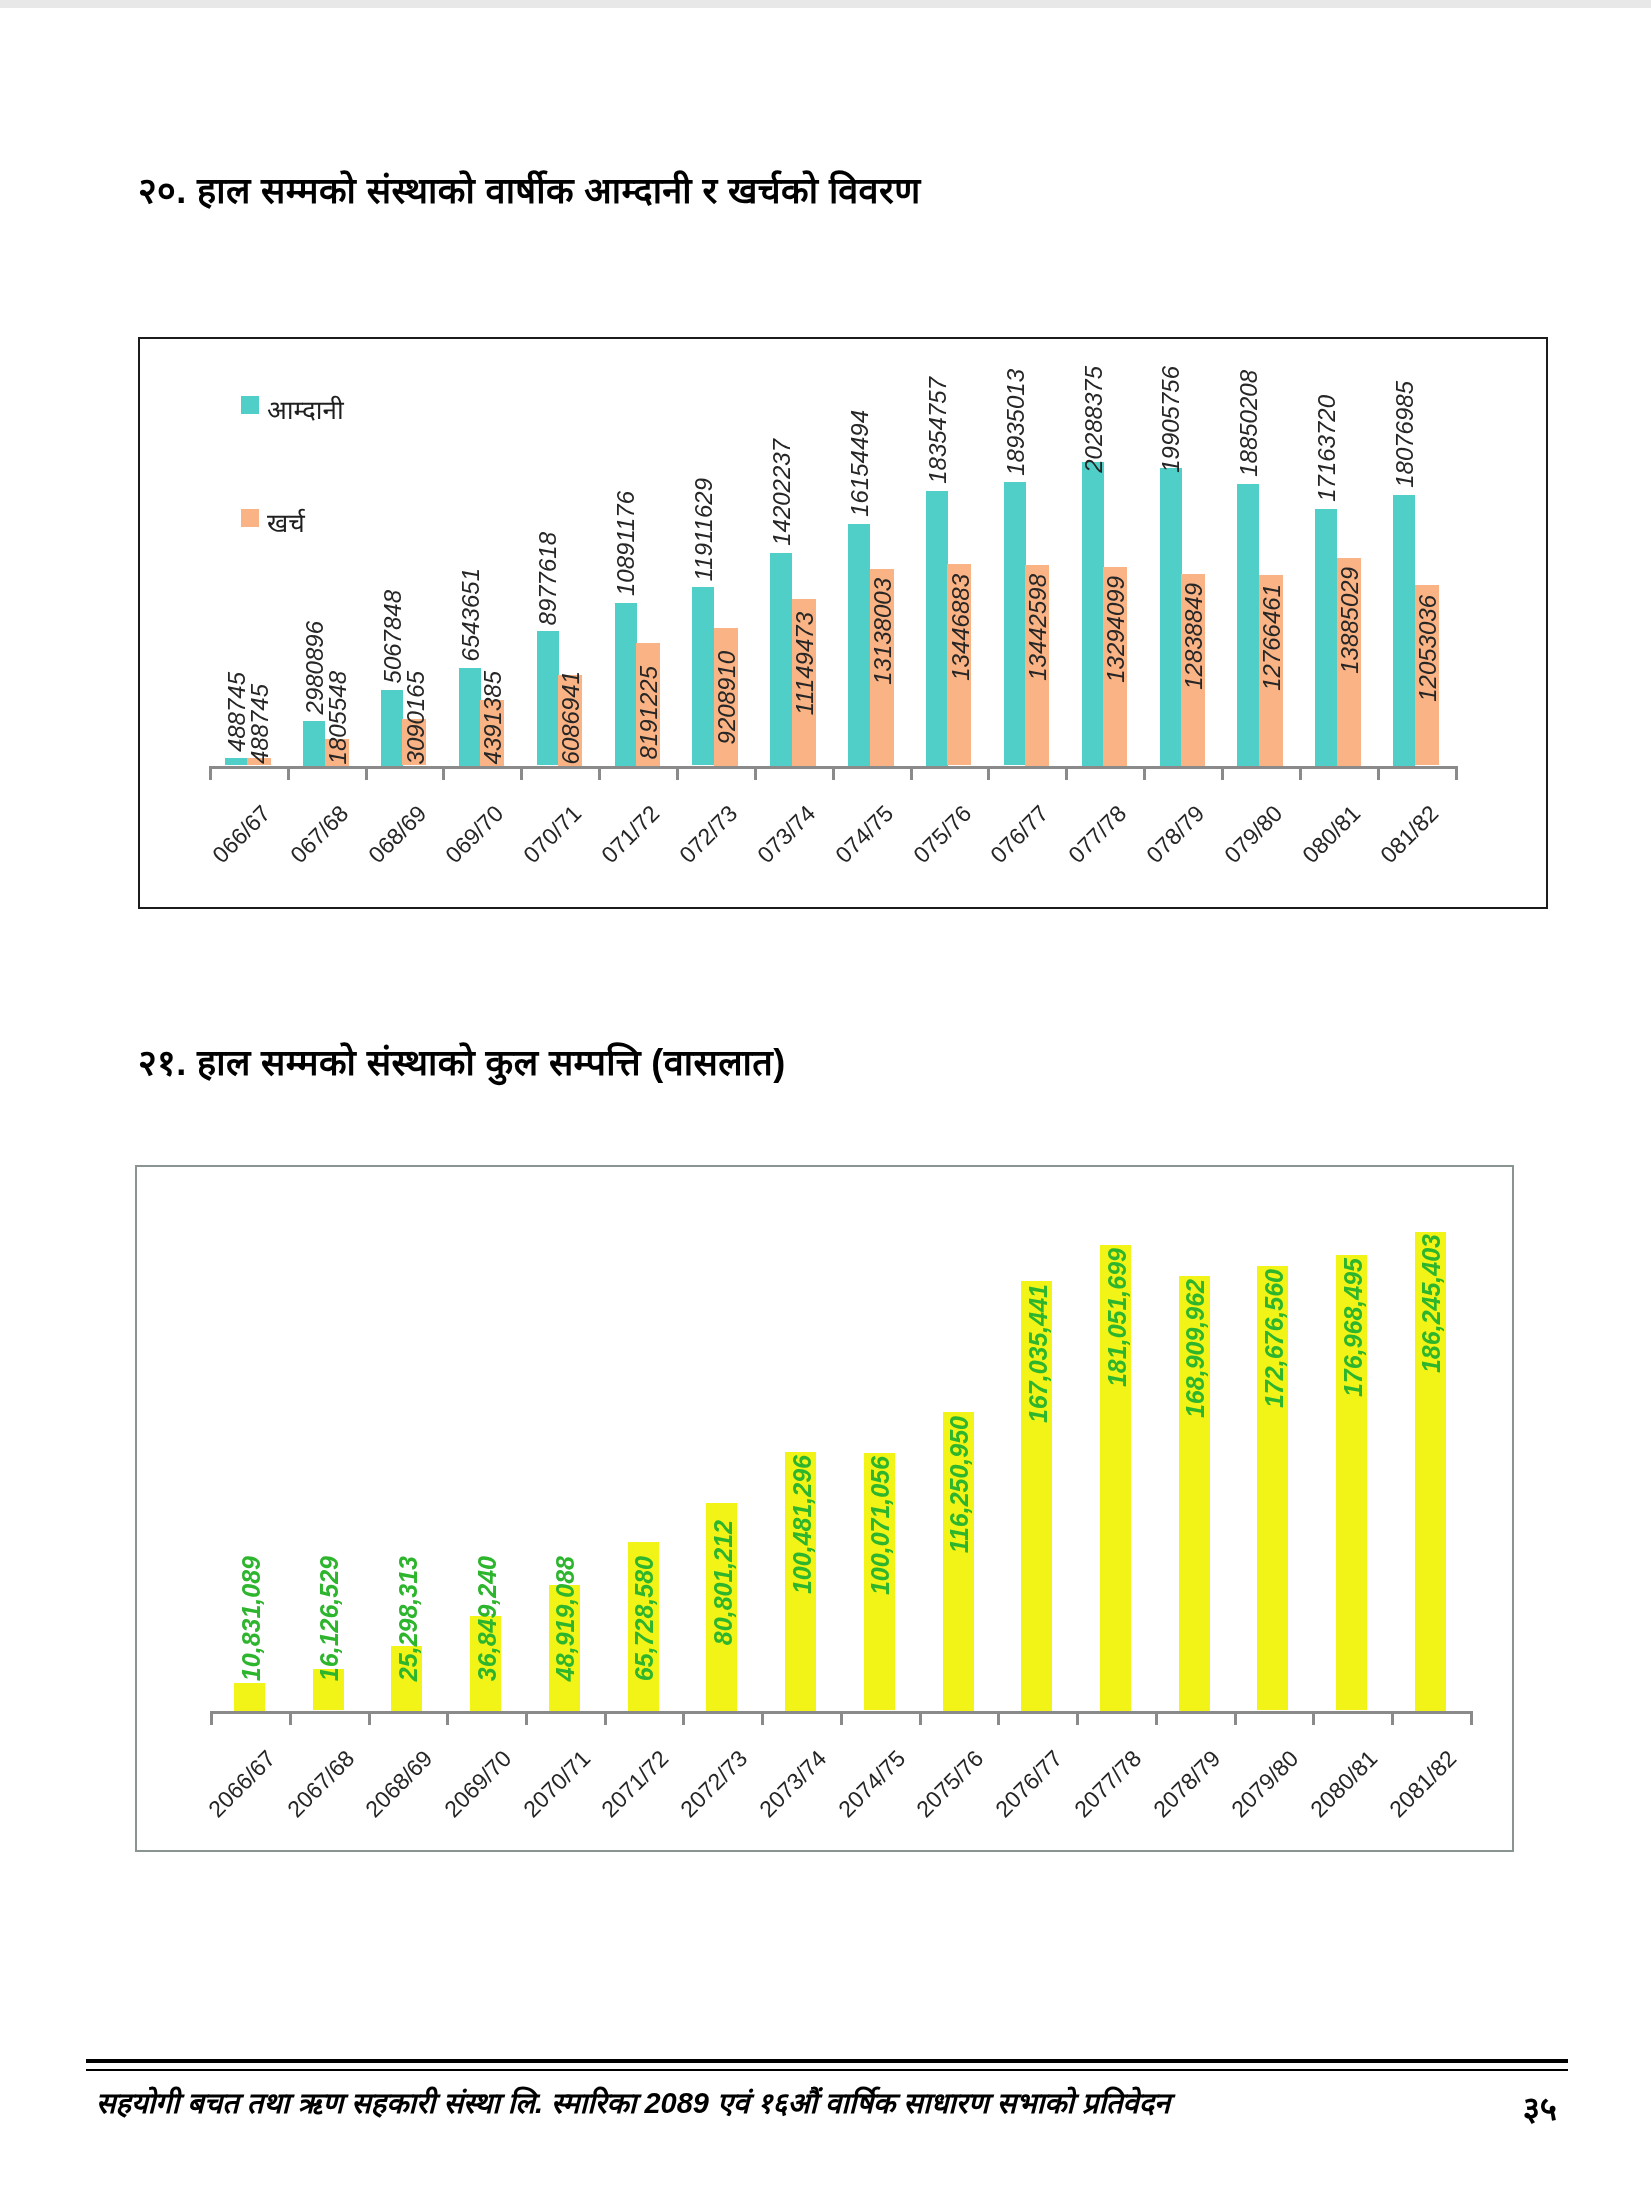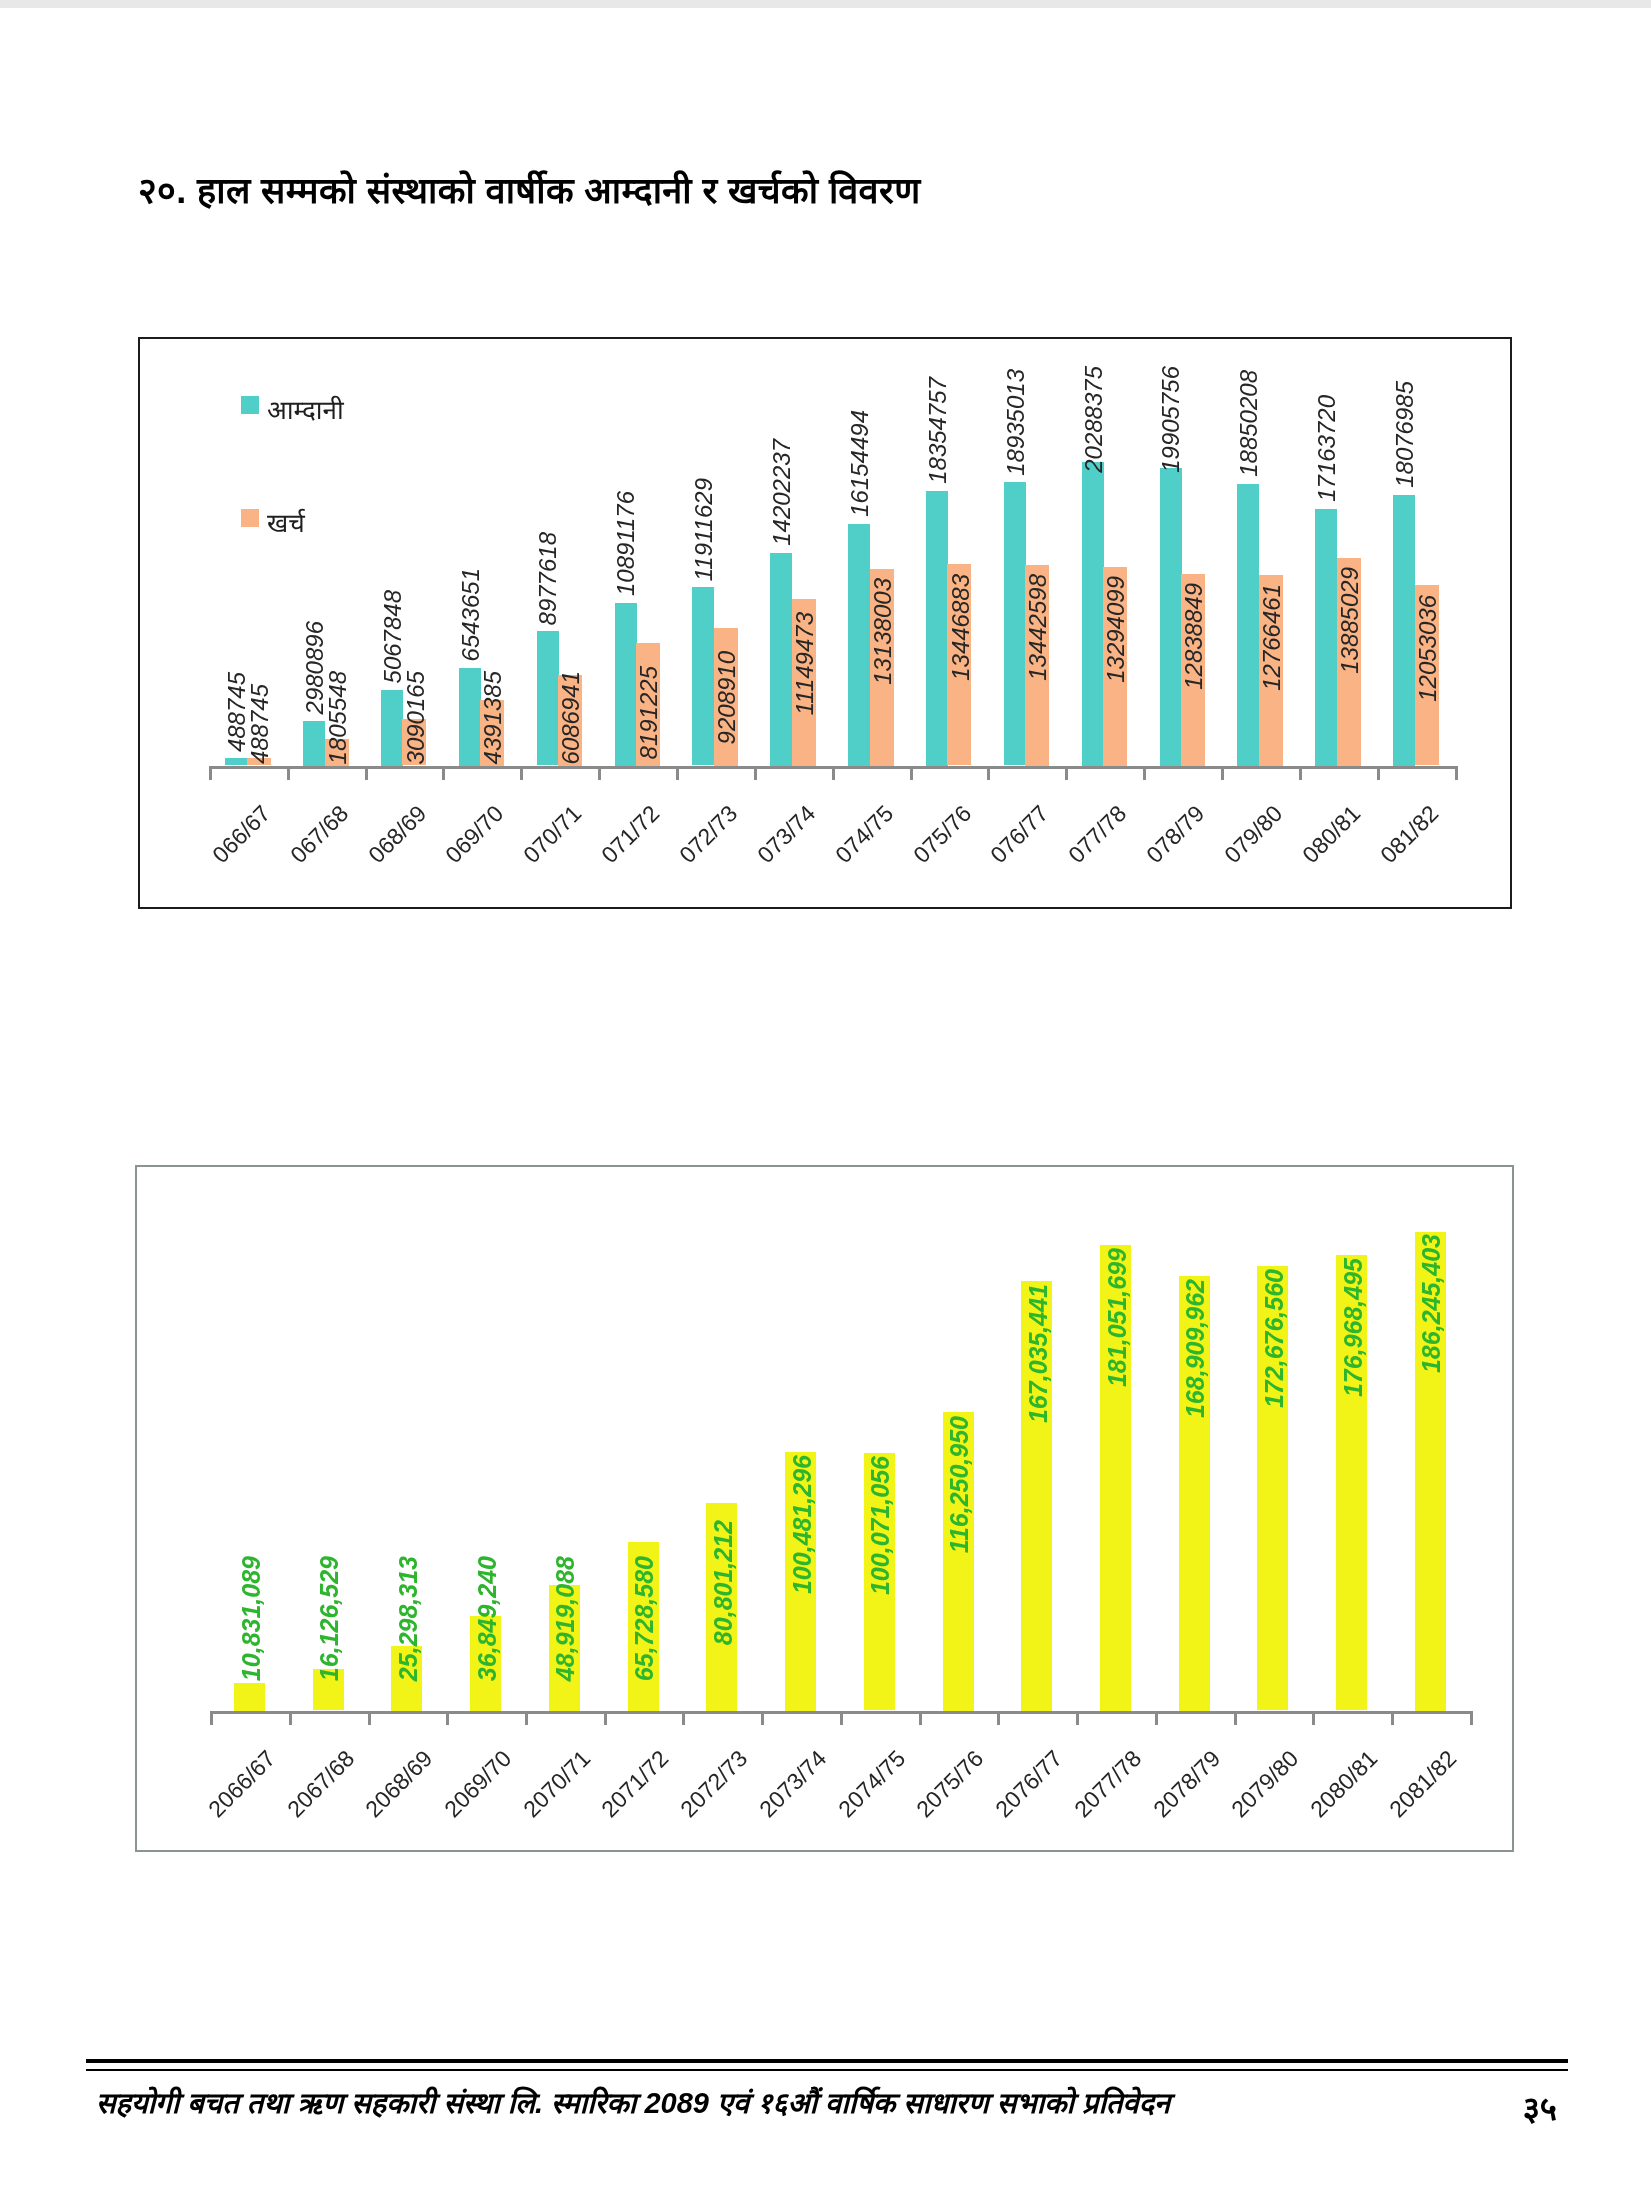--- a/index.html
+++ b/index.html
@@ -9,21 +9,21 @@
     margin:8px auto;overflow:hidden;
   }
   .sec-title{
     position:absolute;left:138px;width:1377px;
     font-size:36px;font-weight:bold;color:#000;letter-spacing:0.4px;
   }
   #title1{top:157px;}
   #title2{top:1029px;}
 
   .chartbox{position:absolute;background:#fff;}
-  #chart1{left:138px;top:329px;width:1370px;height:568px;border:2.6px solid #1c1c1c;}
+  #chart1{left:138px;top:329px;width:1370px;height:568px;border:2.6px solid #1c1c1c;padding-left:36px;}
   #chart2{left:135px;top:1157px;width:1375px;height:683px;border:2.6px solid #8a9492;}
 
   .axis-line{position:absolute;height:2.6px;background:#8a8a8a;}
   .axis-tick{position:absolute;width:2.6px;background:#8a8a8a;}
 
   .bar{position:absolute;}
   .vlabel{
     position:absolute;writing-mode:vertical-rl;transform:rotate(180deg);
     font-style:italic;font-size:24px;line-height:1.15;color:#262626;
     white-space:nowrap;
@@ -164,20 +164,21 @@
       <div class="vlabel" style="left: 1173px; bottom: 405px;">17163720</div>
       <div class="vlabel" style="left: 1196px; bottom: 233px;">13885029</div>
       <div class="cat-label" style="left: 1061px; top: 461px;">080/81</div>
       <div class="bar" style="left: 1253px; width: 21.5px; top: 156px; height: 271px; background: rgb(79, 207, 200);"></div>
       <div class="bar" style="left: 1275px; width: 24px; top: 246px; height: 180px; background: rgb(249, 179, 132);"></div>
       <div class="vlabel" style="left: 1251px; bottom: 419px;">18076985</div>
       <div class="vlabel" style="left: 1274px; bottom: 205px;">12053036</div>
       <div class="cat-label" style="left: 1139px; top: 461px;">081/82</div>
     </div>
 
+  <div class="sec-title" id="title2">२१. हाल सम्मको संस्थाको कुल सम्पत्ति (वासलात)</div>
 
   <div class="chartbox" id="chart2">
     <div class="axis-line" id="axis2" style="left: 73px; top: 544px; width: 1262px; background: rgb(138, 138, 138);"></div>
   <div class="axis-tick" style="left: 73px; top: 544px; height: 13.8px;"></div>
       <div class="axis-tick" style="left: 152px; top: 544px; height: 13.8px;"></div>
       <div class="axis-tick" style="left: 231px; top: 544px; height: 13.8px;"></div>
       <div class="axis-tick" style="left: 309px; top: 544px; height: 13.8px;"></div>
       <div class="axis-tick" style="left: 388px; top: 544px; height: 13.8px;"></div>
       <div class="axis-tick" style="left: 467px; top: 544px; height: 13.8px;"></div>
       <div class="axis-tick" style="left: 545px; top: 544px; height: 13.8px;"></div>

